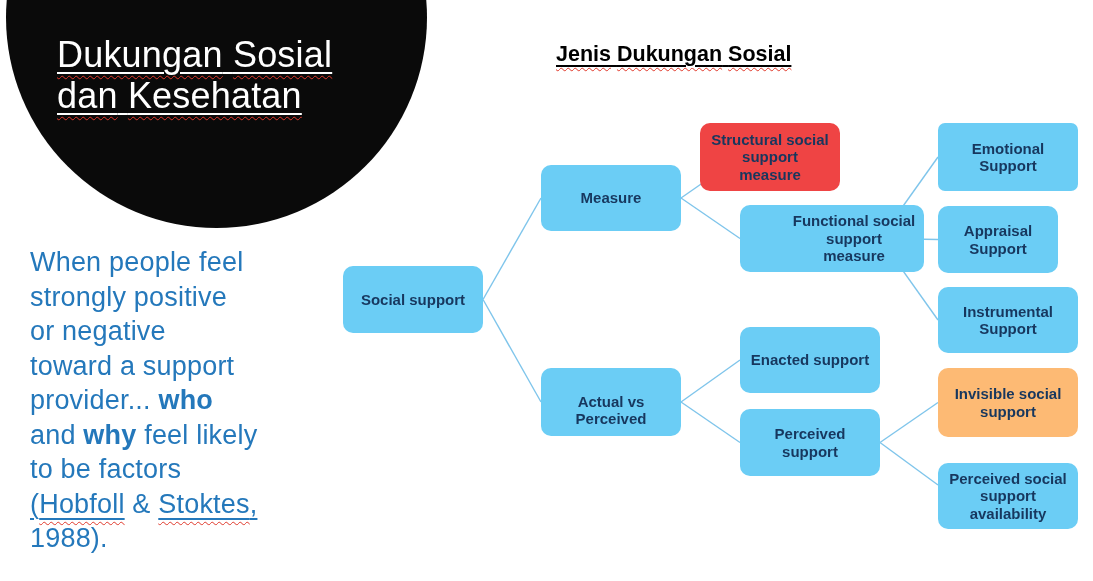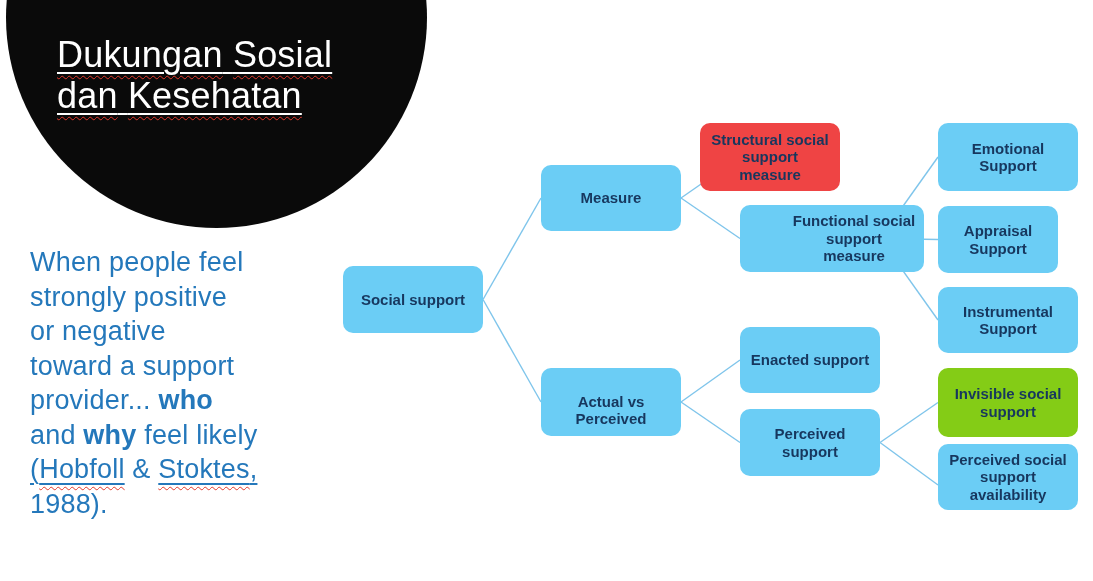--- a/index.html
+++ b/index.html
@@ -117,28 +117,30 @@
 
 <div class="slide">
 
   <div class="circle"></div>
 
   <div class="title">
       <div><span class="u-line"><span class="sq">Dukungan</span> <span class="sq">Sosial</span></span></div>
       <div><span class="u-line"><span class="sq">dan</span> <span class="sq">Kesehatan</span></span></div>
     </div>
 
+  <div class="heading"><span class="u-line"><span class="sq">Jenis</span> <span class="sq">Dukungan</span> <span class="sq">Sosial</span></span></div>
 
   <div class="paragraph">
       <div><span>When people feel</span></div>
       <div><span>strongly positive</span></div>
       <div><span>or negative</span></div>
       <div><span>toward a support</span></div>
       <div><span>provider... </span><span class="b">who</span></div>
       <div><span>and </span><span class="b">why</span><span> feel likely</span></div>
+      <div><span>to be factors</span></div>
       <div><span class="u">(</span><span class="u"><span class="sq">Hobfoll</span></span><span> &amp; </span><span class="u"><span class="sq">Stoktes</span></span><span class="u">,</span></div>
       <div><span>1988).</span></div>
     </div>
 
   <div class="diagram">
     <svg class="edges" width="1093" height="581">
         <line x1="483" y1="299.5" x2="541" y2="198" stroke="#7fc5eb" stroke-width="1.4"></line>
         <line x1="483" y1="299.5" x2="541" y2="402" stroke="#7fc5eb" stroke-width="1.4"></line>
         <line x1="681" y1="198" x2="740" y2="157" stroke="#7fc5eb" stroke-width="1.4"></line>
         <line x1="681" y1="198" x2="740" y2="238.5" stroke="#7fc5eb" stroke-width="1.4"></line>
@@ -171,37 +173,37 @@
 support
 measure</span>
         </div>
         <div class="node" style="left: 740px; top: 327px; width: 140px; height: 66px; background: rgb(107, 205, 245);">
           <span style="color: rgb(23, 55, 94);">Enacted support</span>
         </div>
         <div class="node" style="left: 740px; top: 409px; width: 140px; height: 67px; background: rgb(107, 205, 245);">
           <span style="color: rgb(23, 55, 94);">Perceived
 support</span>
         </div>
-        <div class="node" style="left: 938px; top: 123px; width: 140px; height: 68px; background: rgb(107, 205, 245);">
+        <div class="node" style="left: 938px; top: 123px; width: 140px; height: 68px; background: rgb(107, 205, 245); border-radius: 7px;">
           <span style="color: rgb(23, 55, 94);">Emotional
 Support</span>
         </div>
         <div class="node" style="left: 938px; top: 206px; width: 120px; height: 67px; background: rgb(107, 205, 245);">
           <span style="color: rgb(23, 55, 94);">Appraisal
 Support</span>
         </div>
         <div class="node" style="left: 938px; top: 287px; width: 140px; height: 66px; background: rgb(107, 205, 245);">
           <span style="color: rgb(23, 55, 94);">Instrumental
 Support</span>
         </div>
-        <div class="node" style="left: 938px; top: 368px; width: 140px; height: 69px; background: #84cc16;">
+        <div class="node" style="left: 938px; top: 368px; width: 140px; height: 69px; background: #fdba74;">
           <span style="color: rgb(23, 55, 94);">Invisible social
 support</span>
         </div>
-        <div class="node" style="left: 938px; top: 444px; width: 140px; height: 66px; background: rgb(107, 205, 245);">
+        <div class="node" style="left: 938px; top: 463px; width: 140px; height: 66px; background: rgb(107, 205, 245);">
           <span style="color: rgb(23, 55, 94);">Perceived social
 support
 availability</span>
         </div>
       </div>
   </div>
 
 </div>
 
 </body></html>

